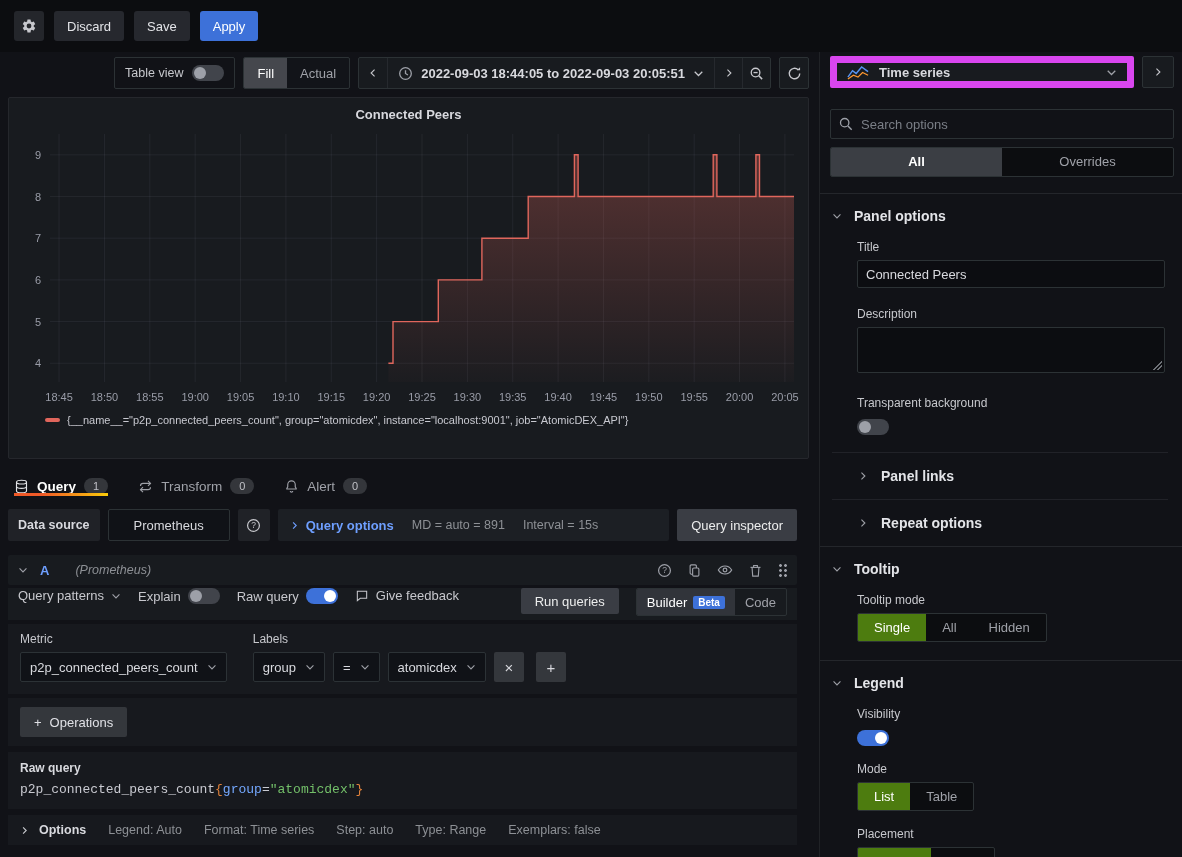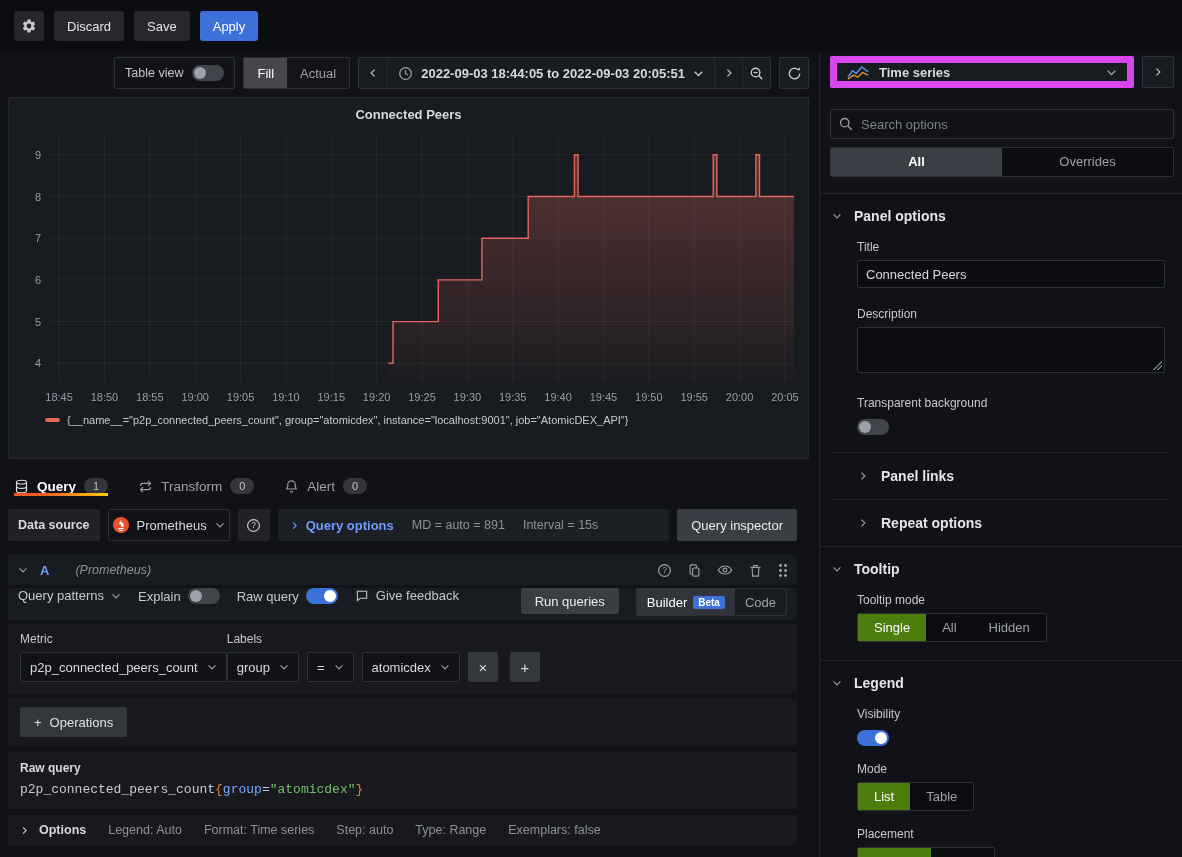--- a/index.html
+++ b/index.html
@@ -44,21 +44,21 @@
   
   .tabs-row{margin-top:19px;padding-left:14px;display:flex;gap:30px;}
   .tab{display:flex;align-items:flex-end;gap:8px;padding-bottom:2px;position:relative;font-size:13.5px;color:#9fa1a8;}
   .tab.active{color:#fff;font-weight:bold;}
   .tab.active::after{content:"";position:absolute;left:0;right:0;bottom:0;height:3px;background:linear-gradient(90deg,#f05a28 30%,#fbca0a 99%);}
   .count-pill{background:#34363b;color:#c0c1c7;font-size:11px;font-weight:normal;border-radius:9px;padding:2px 9px;}
 
   
   .query-bar{margin:13px 22px 0 8px;display:flex;gap:8px;height:32px;align-items:stretch;}
   .ds-label{background:#202227;border-radius:2px;padding:0 10px;display:flex;align-items:center;font-size:12.5px;font-weight:bold;color:#d8d9de;}
-  .ds-select{background:#101217;border:1px solid #2c3235;border-radius:2px;display:flex;align-items:center;gap:8px;padding:0 4px;font-size:13px;color:#d8d9de;}
+  .ds-select{background:#101217;border:1px solid #2c3235;border-radius:2px;display:flex;align-items:center;gap:8px;padding:0 25px;font-size:13px;color:#d8d9de;flex-direction:column;}
   .help-btn{width:32px;background:#202227;border-radius:2px;display:flex;align-items:center;justify-content:center;}
   .qo-bar{flex:1;background:#1c1f24;border-radius:2px;display:flex;align-items:center;gap:18px;padding:0 12px;}
   .qo-link{font-size:13px;font-weight:bold;color:#6e9fff;display:flex;align-items:center;gap:7px;}
   .qo-info{font-size:12.5px;color:#8d9095;}
   .btn-secondary{background:#3a3d44;border-radius:2px;color:#eceded;font-size:13px;display:flex;align-items:center;padding:0 14px;}
 
   
   .query-card{margin:14px 22px 0 8px;}
   .q-header{background:#181b1f;height:30px;border-radius:2px;display:flex;align-items:center;gap:12px;padding:0 10px;}
   .q-ref{color:#6e9fff;font-size:13px;font-weight:bold;}
@@ -363,21 +363,21 @@
       <div class="btn-secondary">Run queries</div>
       <div class="bc-seg">
         <span class="bc-item sel">
               <span>Builder</span>
               <span class="beta-chip">Beta</span>
             </span>
         <span class="bc-item">Code</span>
       </div>
     </div>
 
-    <div class="q-block" style="display:flex;">
+    <div class="q-block" style="display:flex;gap:26px;">
       <div>
         <div class="field-label">Metric</div>
         <div class="chip">
           <span>p2p_connected_peers_count</span>
           <svg width="10" height="10" viewBox="0 0 16 16">
                 <path d="M2.5 5.5 8 11l5.5-5.5" fill="none" stroke="#9fa1a8" stroke-width="1.8"></path>
               </svg>
         </div>
       </div>
       <div>

